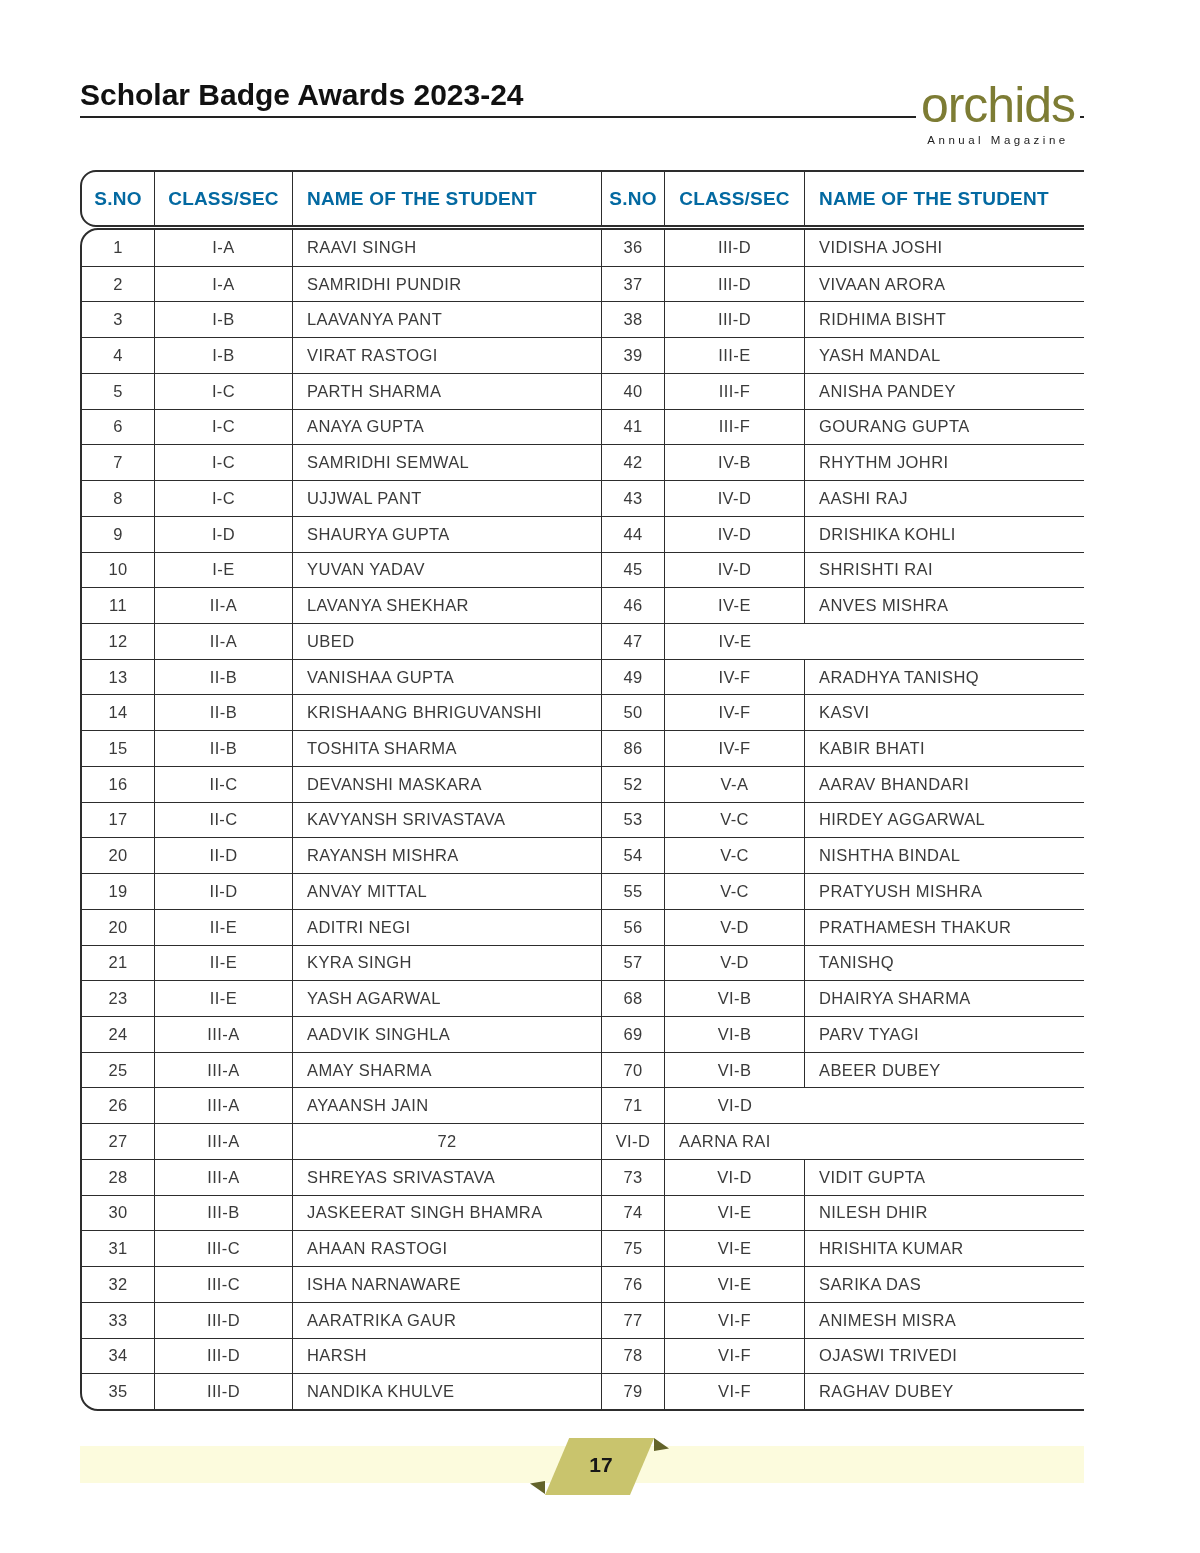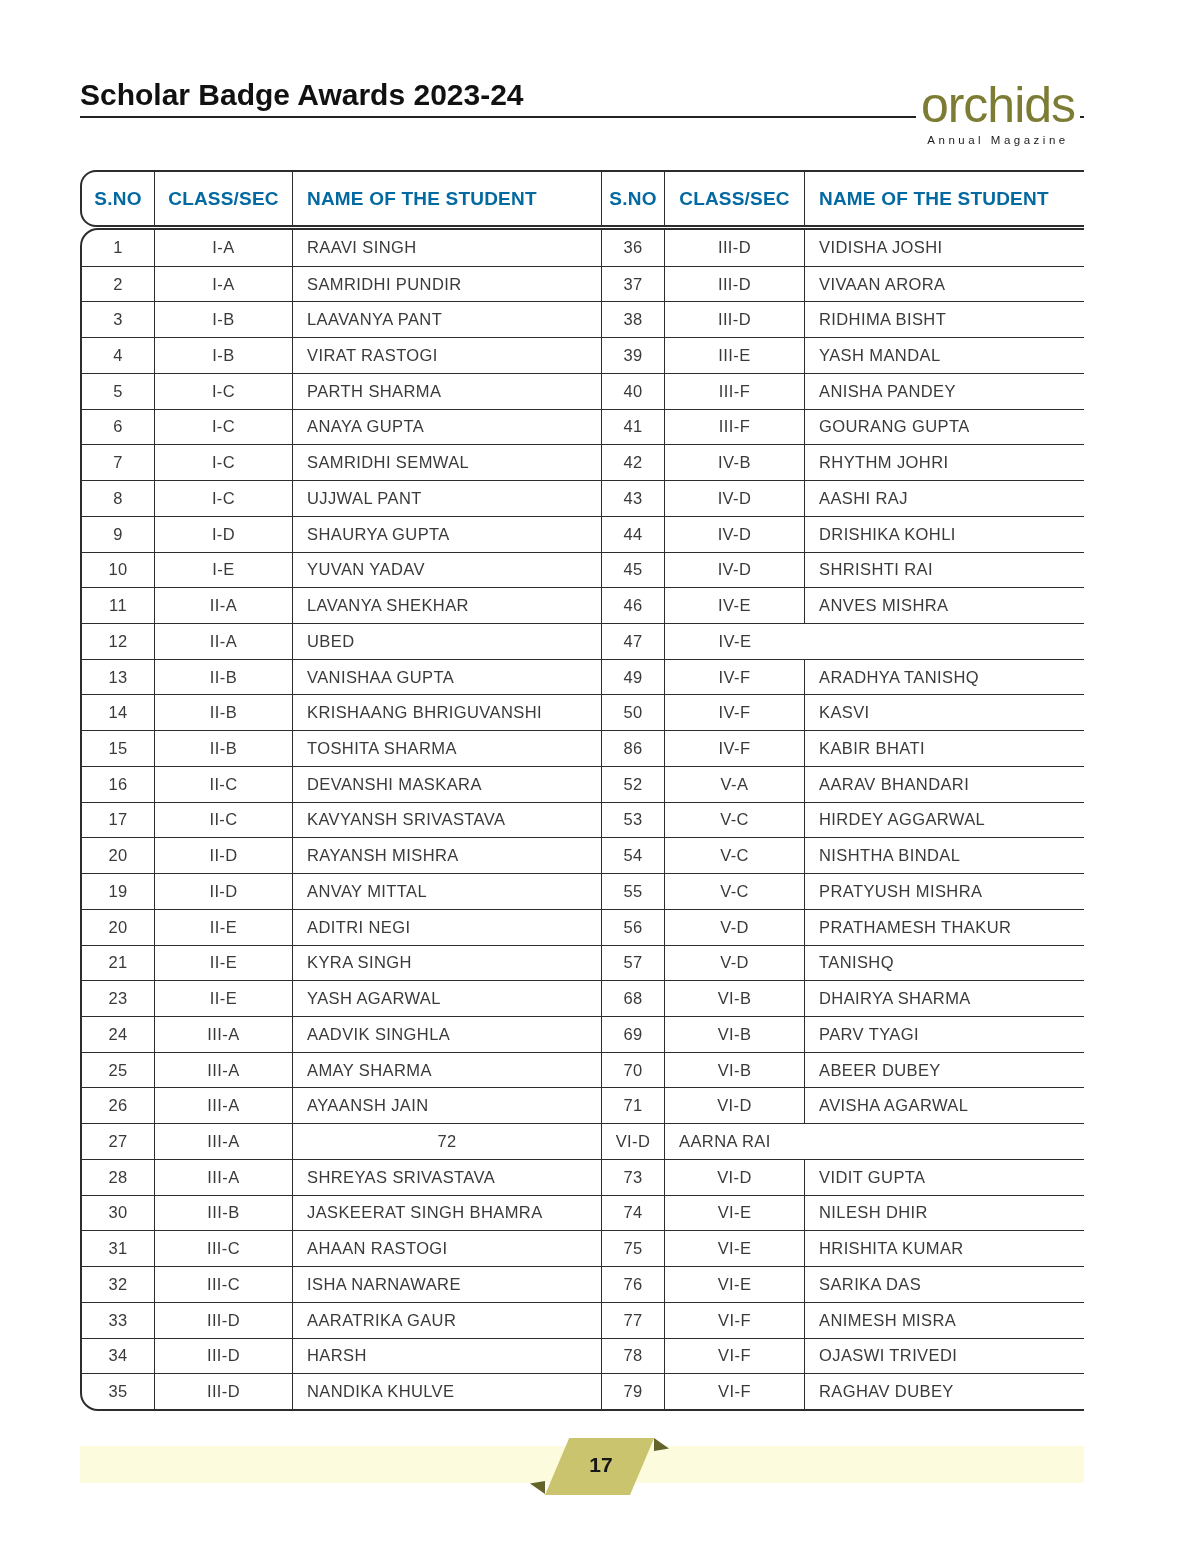--- a/index.html
+++ b/index.html
@@ -311,21 +311,20 @@
       <div class="tcell">VI-B</div>
       <div class="tcell name">ABEER DUBEY</div>
     </div>
 
     <div class="trow">
       <div class="tcell">26</div>
       <div class="tcell">III-A</div>
       <div class="tcell name">AYAANSH JAIN</div>
       <div class="tcell">71</div>
       <div class="tcell">VI-D</div>
-      <div class="tcell name">AVISHA AGARWAL</div>
     </div>
 
     <div class="trow">
       <div class="tcell">27</div>
       <div class="tcell">III-A</div>
       <div class="tcell">72</div>
       <div class="tcell">VI-D</div>
       <div class="tcell name">AARNA RAI</div>
     </div>
 

